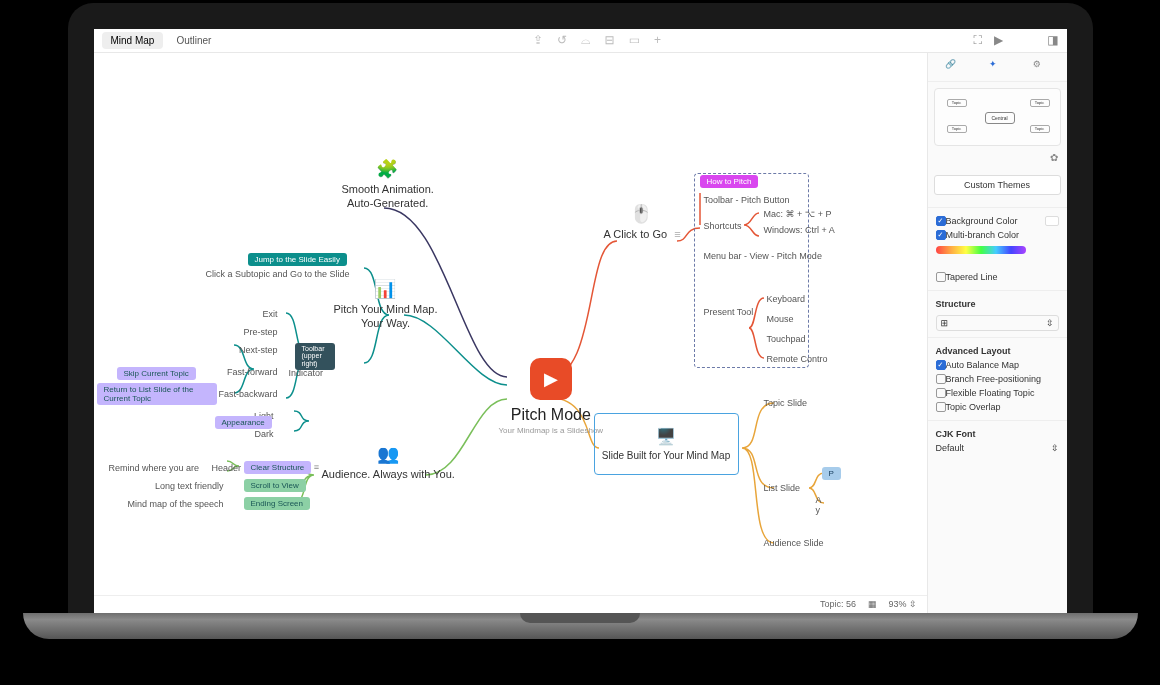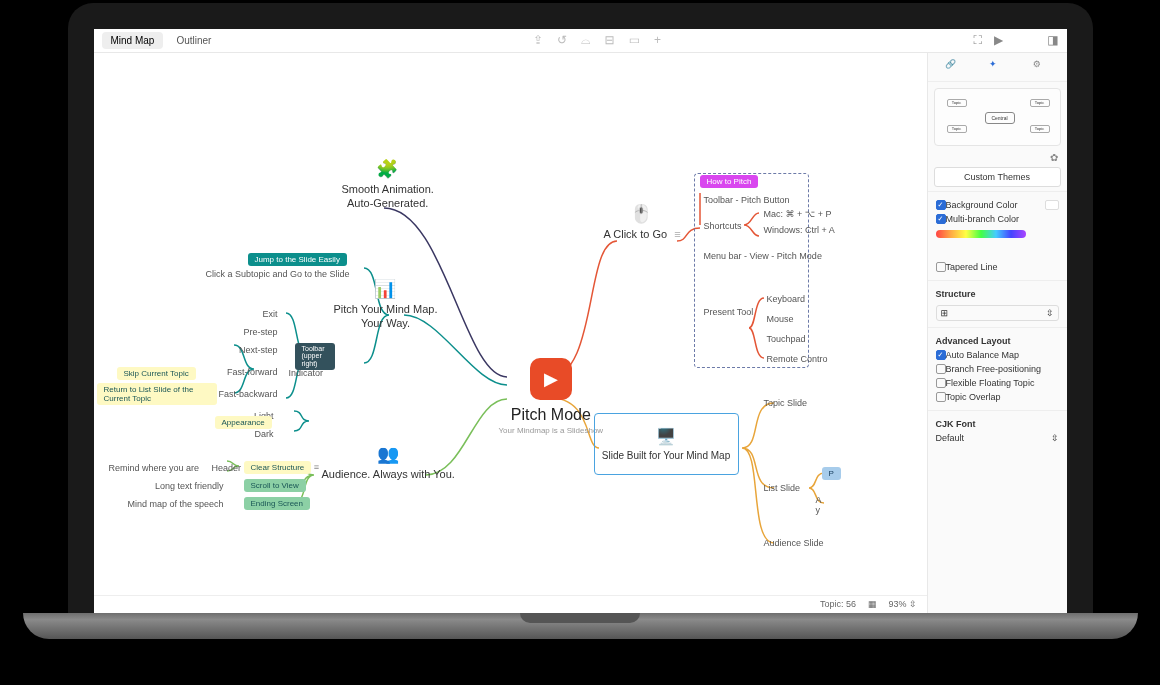--- a/index.html
+++ b/index.html
@@ -24,21 +24,21 @@
 .canvas { flex: 1; position: relative; background: #fff; overflow: visible; }
 .sidebar { width: 140px; border-left: 1px solid #e8e8e8; background: #fafafa; font-size: 9px; display: flex; flex-direction: column; }
 
 
 .side-tabs { display: flex; justify-content: space-around; padding: 6px 4px; border-bottom: 1px solid #eee; }
 .side-tab-icon { width: 16px; height: 16px; color: #888; }
 .side-tab-icon.active { color: #2b6cd6; }
 .theme-preview { height: 58px; margin: 6px; border: 1px solid #e5e5e5; border-radius: 4px; background: #fdfdfd; position: relative; }
 .theme-preview .tpv-c { position:absolute; top:23px; left:50px; width:30px; height:12px; border:1px solid #888; border-radius:3px; font-size:5px; display:flex; align-items:center; justify-content:center; }
 .theme-preview .tpv-l { position:absolute; width:20px; height:8px; border:1px solid #aaa; border-radius:2px; font-size:4px; display:flex; align-items:center; justify-content:center; }
-.custom-themes-btn { margin: 4px 6px; padding: 4px; text-align: center; border: 1px solid #ddd; border-radius: 3px; background: #fff; font-size: 9px; }
+.custom-themes-btn { margin: 12px 6px; padding: 4px; text-align: center; border: 1px solid #ddd; border-radius: 3px; background: #fff; font-size: 9px; }
 .settings-icon { float:right; margin-right:8px; color:#888; font-size:10px; }
 .side-section { border-top: 1px solid #eee; padding: 6px 8px; }
 .side-row { display: flex; align-items: center; padding: 2px 0; font-size: 9px; color: #333; }
 .side-row .cbox { width: 10px; height: 10px; border: 1px solid #999; border-radius: 2px; display: flex; align-items: center; justify-content: center; font-size: 7px; color: #fff; }
 .side-row .cbox.checked { background: #2b6cd6; border-color: #2b6cd6; }
 .color-swatch { width: 14px; height: 10px; border: 1px solid #ddd; border-radius: 2px; margin-left: auto; }
 .rainbow { width: 90px; height: 8px; border-radius: 4px; background: linear-gradient(90deg, #f44, #fa4, #ff4, #4f4, #4cf, #44f, #a4f); margin-top: 4px; }
 .side-heading { font-weight: 600; font-size: 9px; padding: 2px 0; }
 .struct-select { display: flex; align-items: center; justify-content: space-between; border: 1px solid #ddd; border-radius: 3px; padding: 2px 4px; margin-top: 4px;}
 .help-text { font-size: 8px; color: #aaa; line-height: 1.3; padding: 2px 8px 6px; }
@@ -47,21 +47,21 @@
 .central { position: absolute; left: 405px; top: 305px; text-align: center; }
 .central-icon { width: 42px; height: 42px; background: #e84b27; border-radius: 10px; display: inline-flex; align-items: center; justify-content: center; color: #fff; font-size: 18px; }
 .central-title { font-size: 16px; margin-top: 6px; color: #222; }
 .central-sub { font-size: 8px; color: #999; margin-top: 2px; }
 
 .branch-label { position: absolute; font-size: 11px; color: #333; line-height: 1.3; text-align: center; }
 .sub-icon { width: 24px; height: 24px; display:inline-block; font-size:18px; }
 
 .chip { display: inline-block; padding: 2px 7px; border-radius: 3px; font-size: 8px; }
 .chip-teal { background: #0c8f8c; color: #fff; }
-.chip-teal-light { background: #fef9c3; color: #1a5656; }
+.chip-teal-light { background: #c4b5fd; color: #1a5656; }
 .chip-blue-dark { background: #d946ef; color: #fff; }
 .chip-blue-light { background: #a7cceb; color: #1a4060; }
 
 .leaf { position: absolute; font-size: 9px; color: #555; white-space: nowrap; }
 
 .selected-box { position: absolute; left: 500px; top: 360px; width: 145px; height: 62px; border: 1px solid #4aa3e0; border-radius: 4px; display:flex; flex-direction:column; align-items:center; justify-content:center; gap:4px; }
 .slide-icon-sm { font-size:16px; color:#447; }
 
 .dashed-box { position: absolute; left: 600px; top: 120px; width: 115px; height: 195px; border: 1px dashed #6c7aa8; border-radius: 4px; }
 
@@ -241,21 +241,21 @@
         <div class="side-row">
           <span class="cbox checked">✓</span>
           <span>Background Color</span>
           <span class="color-swatch" style="background:#fff"></span>
         </div>
         <div class="side-row">
           <span class="cbox checked">✓</span>
           <span>Multi-branch Color</span>
         </div>
         <div class="rainbow"></div>
-        <div class="side-row" style="margin-top:22px">
+        <div class="side-row" style="margin-top:16px">
           <span class="cbox"></span>
           <span>Tapered Line</span>
         </div>
       </div>
 
       <div class="side-section">
         <div class="side-heading">Structure</div>
         <div class="struct-select">
           <span>⊞</span>
           <span>⇳</span>

